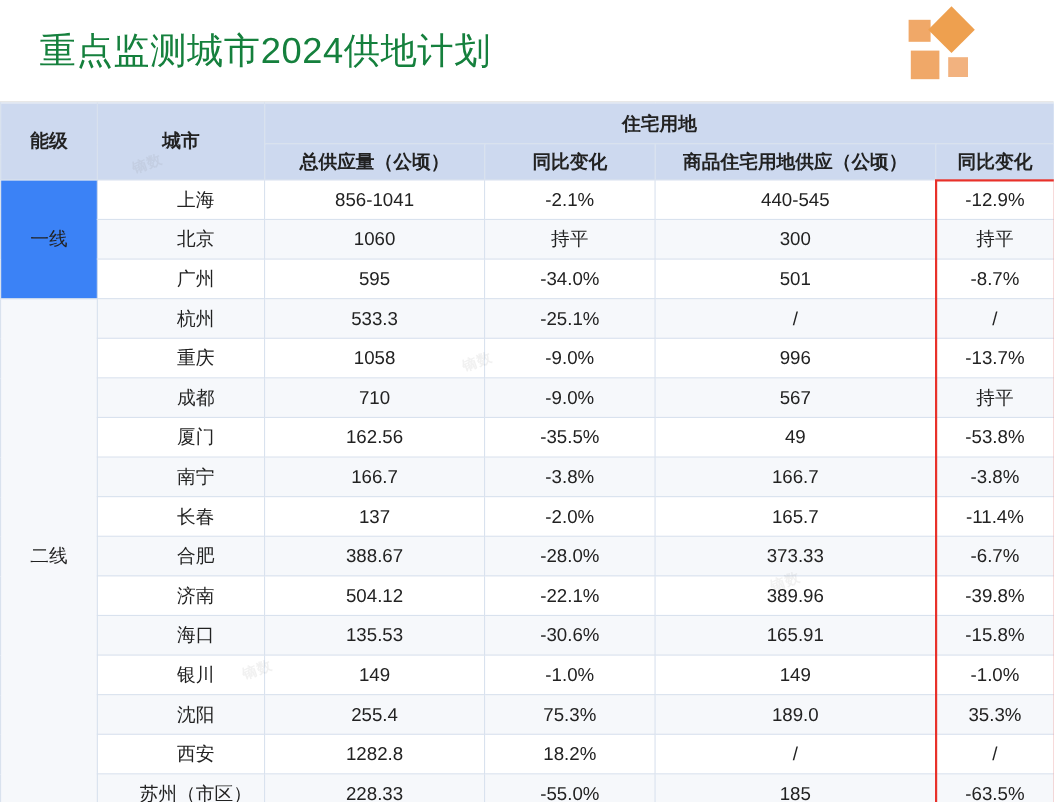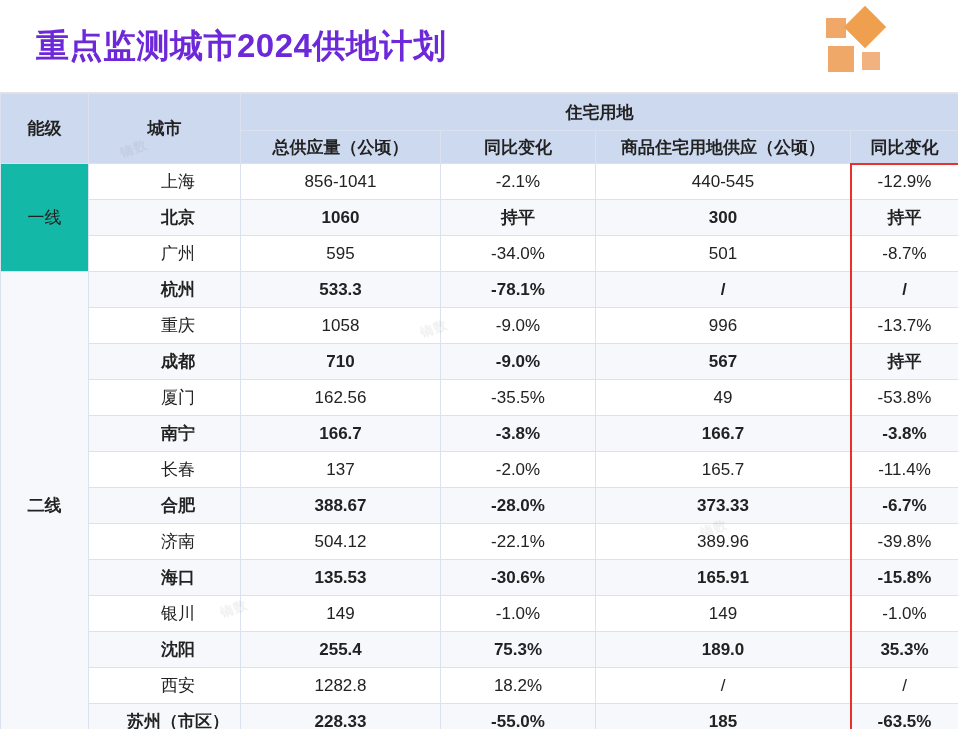--- a/index.html
+++ b/index.html
@@ -25,23 +25,23 @@
   
   .header {
     position: relative;
     height: 92px;
     padding: 0 36px;
     display: flex;
     align-items: center;
   }
   .title {
     font-size: 33px;
-    font-weight: bold;
+    font-weight: normal;
     letter-spacing: 0.5px;
-    color: #6d28d9;
+    color: #15803d;
     white-space: nowrap;
   }
   .logo {
     position: absolute;
     right: 70px;
     top: 12px;
     width: 62px;
     height: 62px;
   }
   .logo .sq {
@@ -113,26 +113,25 @@
   col.c-yoy1   { width: 155px; }
   col.c-comm   { width: 255px; }
   col.c-yoy2   { width: 108px; }
 
   tbody td {
     height: 33px;
     background: #ffffff;
   }
   tbody tr.alt td {
     background: #f6f8fb;
-    font-weight: bold;
   }
   tbody td.tier {
     font-size: 17px;
     color: #222;
-    background: #14b8a6;
+    background: #3b82f6;
   }
   tbody tr.alt td.tier {
     background: #f6f8fb;
   }
   td.city { font-size: 17px; padding-left: 28px; }
   td.num  { font-size: 16px; }
 
   
   .red-box {
     position: absolute;
@@ -214,21 +213,21 @@
             <td class="city">广州</td>
             <td class="num">595</td>
             <td class="num">-34.0%</td>
             <td class="num">501</td>
             <td class="num">-8.7%</td>
           </tr>
           <tr class="alt">
             <td class="tier" rowspan="13">二线</td>
             <td class="city">杭州</td>
             <td class="num">533.3</td>
-            <td class="num">-78.1%</td>
+            <td class="num">-25.1%</td>
             <td class="num">/</td>
             <td class="num">/</td>
           </tr>
           <tr>
             <td class="city">重庆</td>
             <td class="num">1058</td>
             <td class="num">-9.0%</td>
             <td class="num">996</td>
             <td class="num">-13.7%</td>
           </tr>

